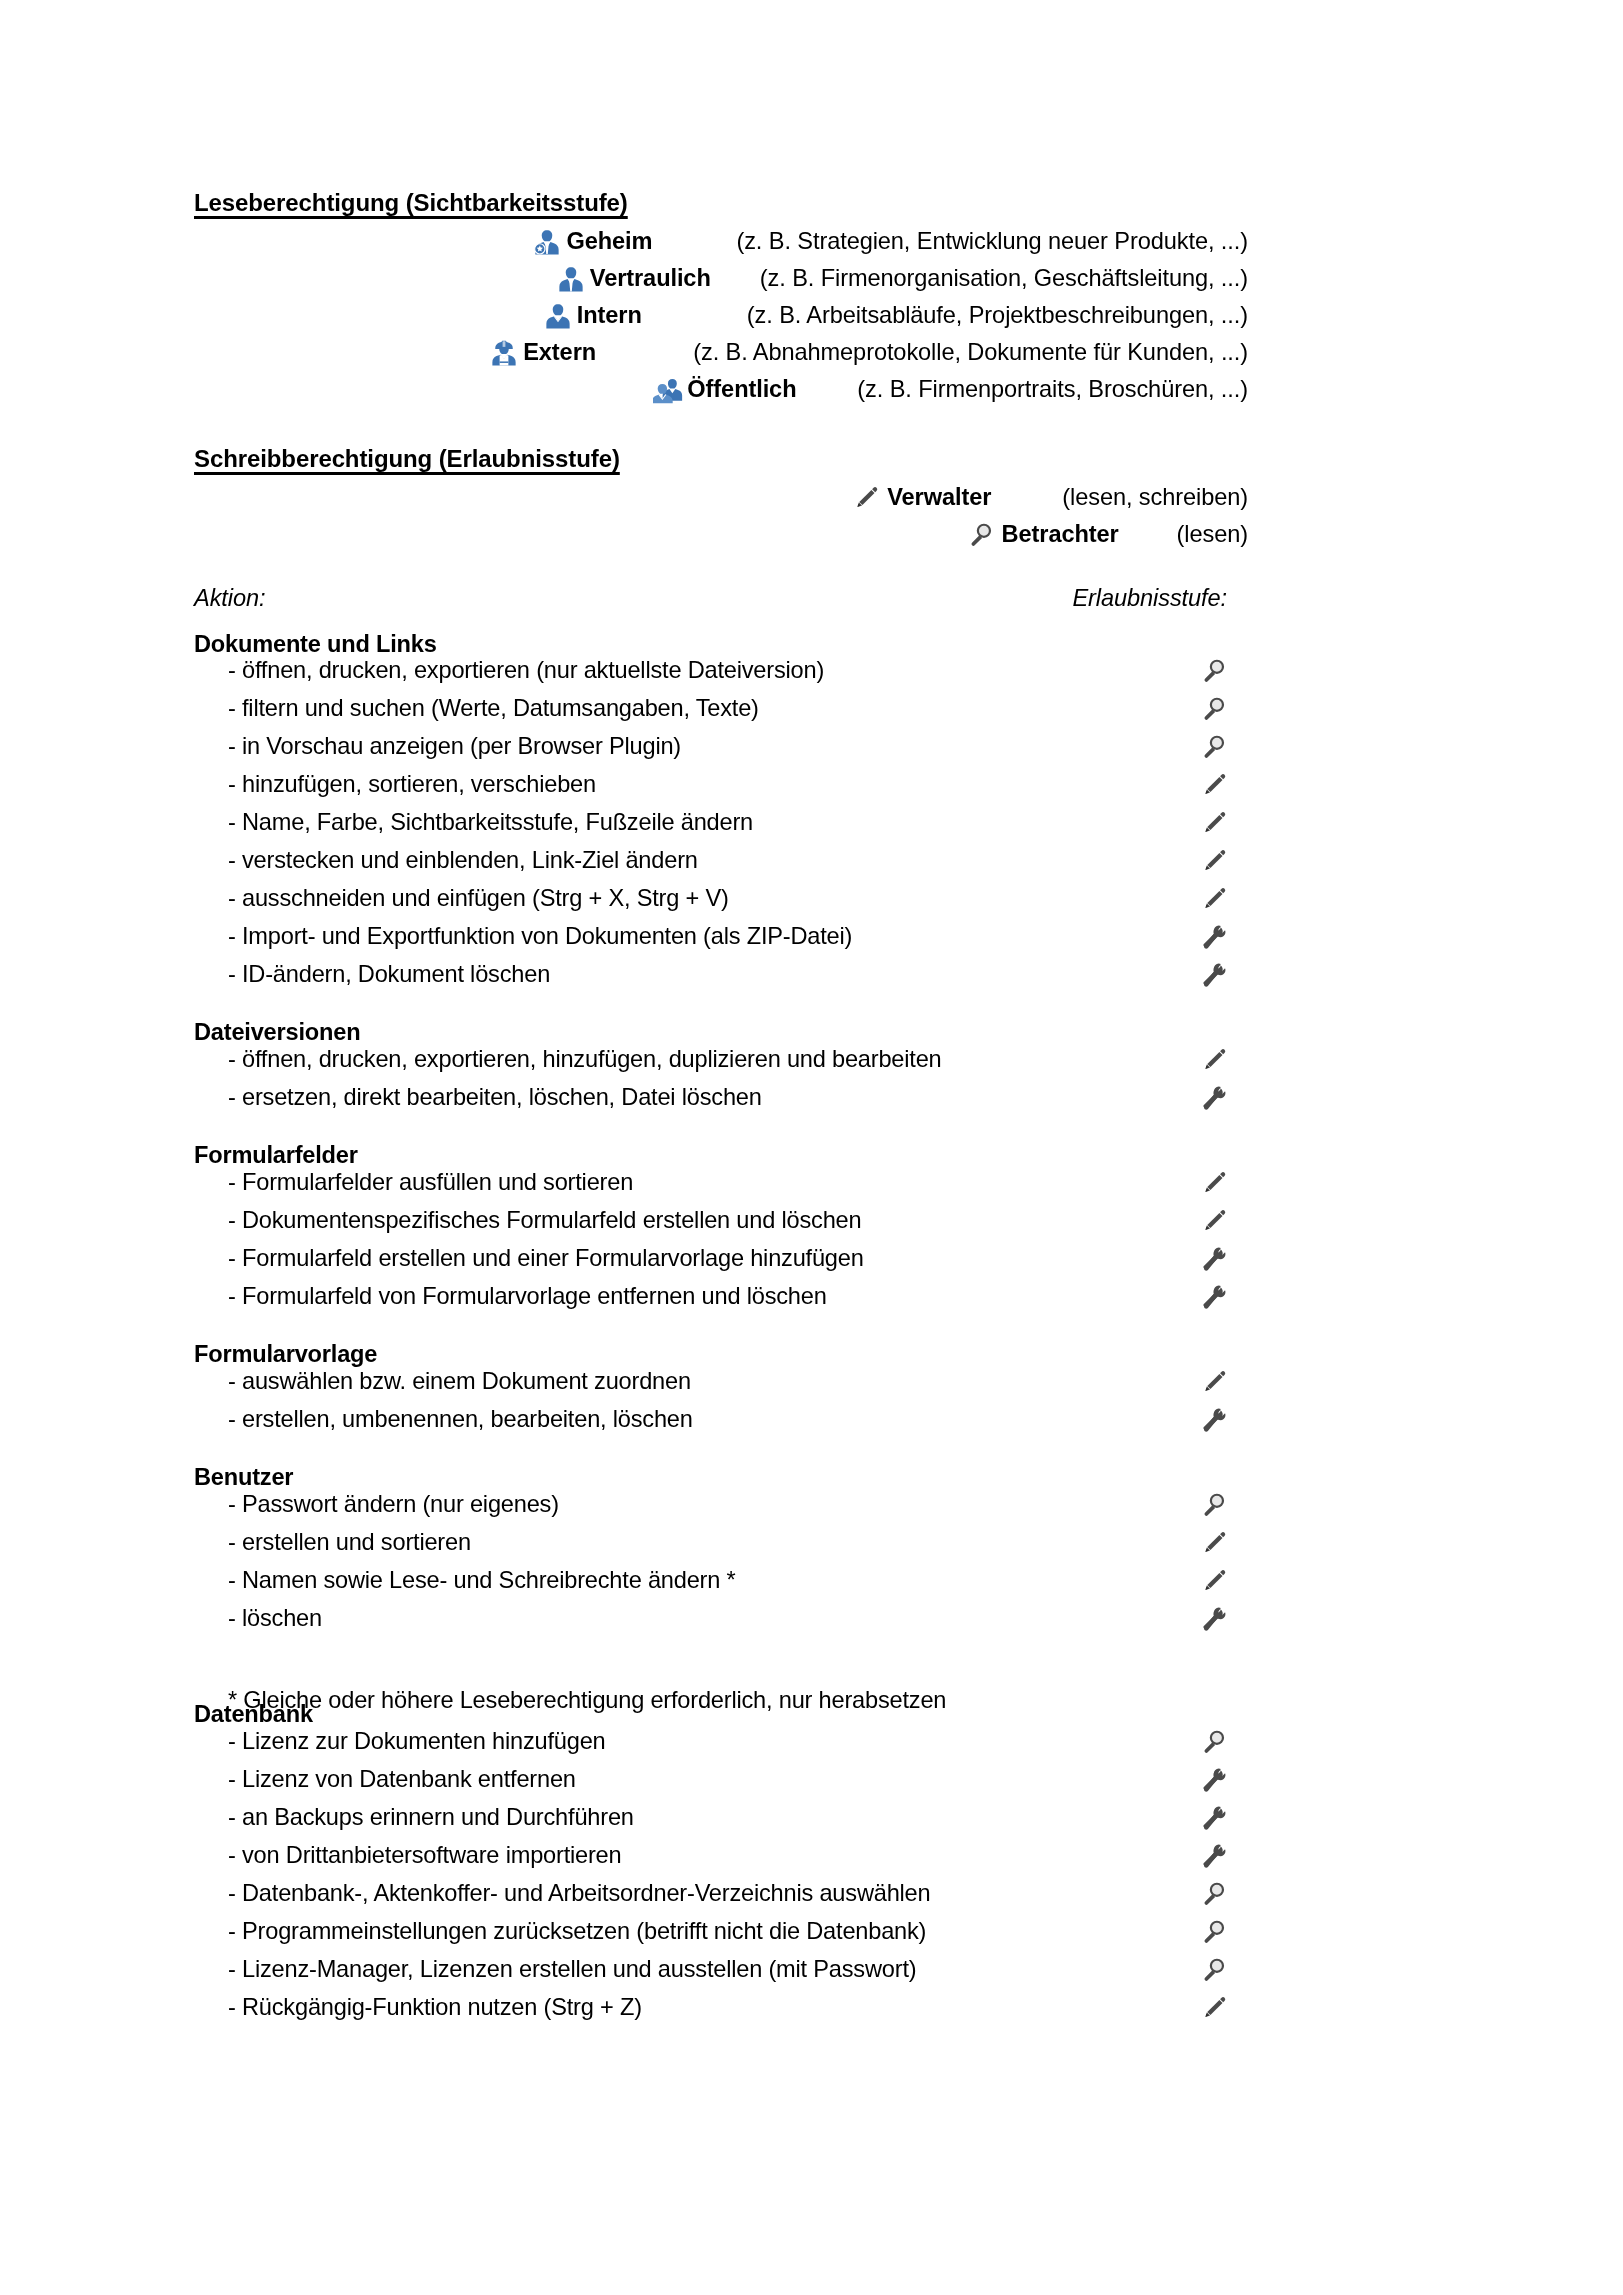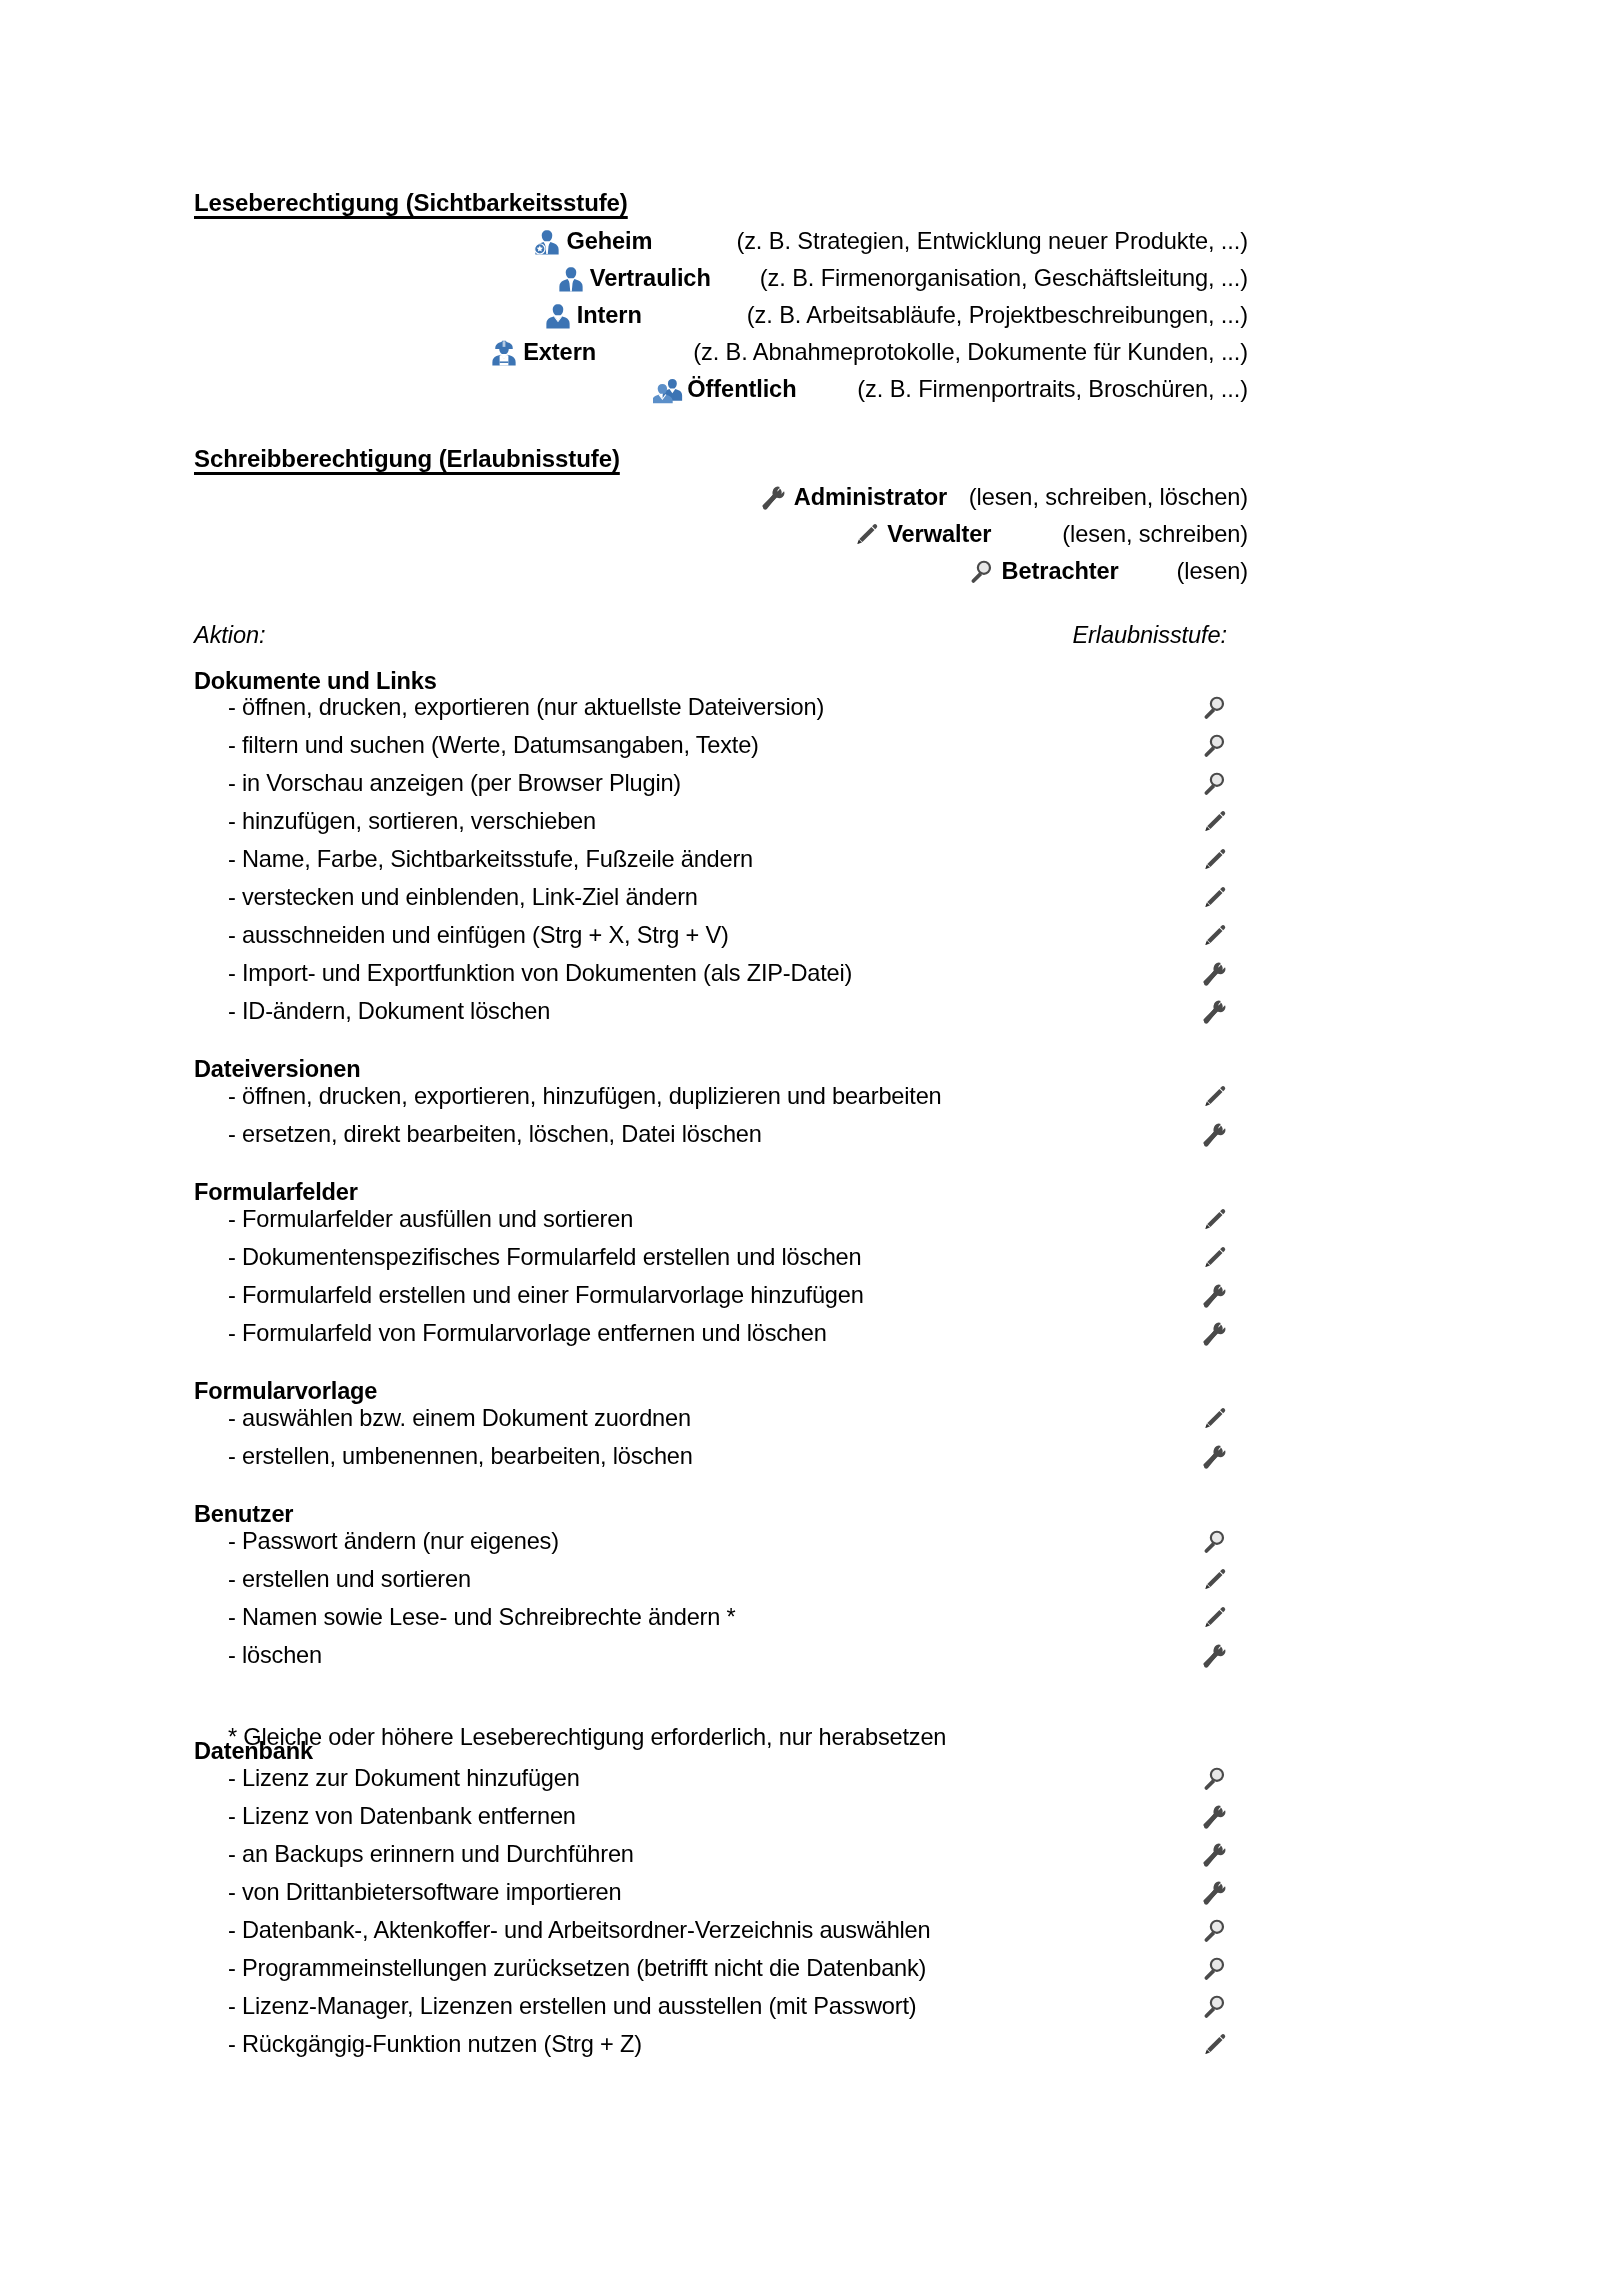--- a/index.html
+++ b/index.html
@@ -193,30 +193,20 @@
       </div>
 
     <div class="gap-lg"></div>
 
     <div class="section-title">Schreibberechtigung (Erlaubnisstufe)</div>
 
     <div class="legend" id="write-legend">
         <div class="legend-row perm">
           <span class="legend-icon">
             <svg width="26" height="26" viewBox="0 0 40 40">
-        <path d="M29.6 4.2 l-4.7 4.7 2.6 2.6 4.7-4.7c2.4 2.6 2.8 6.6.8 9.7-1.8 2.8-5.1 4-8.1 3.3 L8.9 35.7c-1.3 1.3-3.4 1.3-4.7 0-1.3-1.3-1.3-3.4 0-4.7 L20.1 15.1c-0.7-3 0.5-6.3 3.3-8.1 3.1-2 7.1-1.6 9.7 0.8 z" fill="#4a4a4a" transform="rotate(-6 20 20)"></path>
-        <path d="M30.5 3 a7.8 7.8 0 0 0-9.6 11.2 L5.6 29.5 a3.6 3.6 0 1 0 5 5 L25.9 19.2 A7.8 7.8 0 0 0 37 9.6 l-4.6 4.6 -4.3-1.3 -1.3-4.3 z" fill="#4a4a4a"></path>
-      </svg>
-          </span>
-          <span class="legend-name">Administrator</span>
-          <span class="legend-desc">(lesen, schreiben, löschen)</span>
-        </div>
-        <div class="legend-row perm">
-          <span class="legend-icon">
-            <svg width="26" height="26" viewBox="0 0 40 40">
         <g transform="rotate(0 20 20)">
           <path d="M31.6 4.2 a3.4 3.4 0 0 1 4.8 4.8 l-2.2 2.2 -4.8-4.8 z" fill="#4a4a4a"></path>
           <path d="M28.3 7.5 l4.8 4.8 -18.6 18.6 -4.8-4.8 z" fill="#4a4a4a"></path>
           <path d="M9.1 26.7 l4.8 4.8 -6.6 2.2 -0.4-0.4 z" fill="#4a4a4a"></path>
           <path d="M6.9 33.3 l1.6-4.8 3.2 3.2 z" fill="#2b2b2b"></path>
         </g>
       </svg>
           </span>
           <span class="legend-name">Verwalter</span>
           <span class="legend-desc">(lesen, schreiben)</span>
@@ -474,21 +464,21 @@
         <path d="M30.5 3 a7.8 7.8 0 0 0-9.6 11.2 L5.6 29.5 a3.6 3.6 0 1 0 5 5 L25.9 19.2 A7.8 7.8 0 0 0 37 9.6 l-4.6 4.6 -4.3-1.3 -1.3-4.3 z" fill="#4a4a4a"></path>
       </svg>
           </span>
         </div>
         <div class="act-row">
           <span class="act-text note">* Gleiche oder höhere Leseberechtigung erforderlich, nur herabsetzen</span>
           <span class="act-icon"></span>
         </div>
         <div class="group-title">Datenbank</div>
         <div class="act-row">
-          <span class="act-text">- Lizenz zur Dokument hinzufügen</span>
+          <span class="act-text">- Lizenz zur Dokumenten hinzufügen</span>
           <span class="act-icon">
             <svg width="26" height="26" viewBox="0 0 40 40">
         <circle cx="24.5" cy="13.5" r="9.3" fill="#e8e8e8" stroke="#4a4a4a" stroke-width="3.4"></circle>
         <path d="M17.6 20.4 L6.2 31.8 a2.9 2.9 0 0 0 4.1 4.1 L21.7 24.5 z" fill="#4a4a4a"></path>
       </svg>
           </span>
         </div>
         <div class="act-row">
           <span class="act-text">- Lizenz von Datenbank entfernen</span>
           <span class="act-icon">

